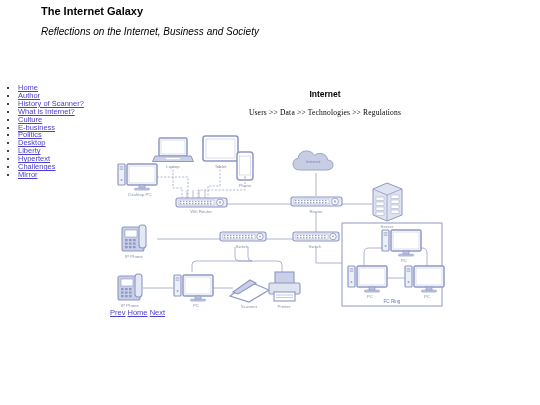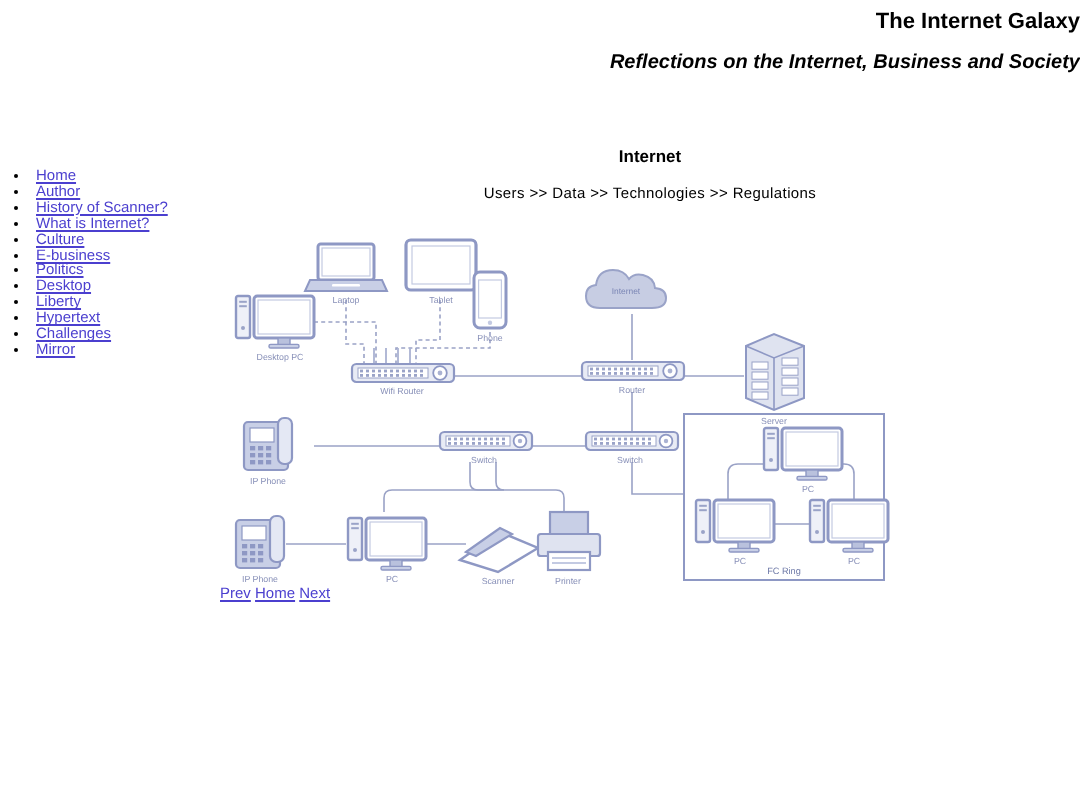--- a/index.html
+++ b/index.html
@@ -7,36 +7,36 @@
   body{
     width:540px;height:405px;
     background:#ffffff;
     font-family:"Liberation Sans", sans-serif;
     font-size:11px;
     color:#000000;
     overflow:hidden;
     position:relative;
   }
   #page-header{
-    text-align:right;
+    text-align:left;
     padding-top:4px;
     padding-left:41px;
   }
   #site-title{
     font-size:11px;
     font-weight:bold;
     margin:0;
     line-height:14px;
   }
   #site-subtitle{
     font-size:10px;
     font-style:italic;
     margin:7px 0 1px 0;
     line-height:13px;
-    font-weight:bold;
+    font-weight:normal;
   }
   
   #sidebar{
     position:absolute;
     left:0px;
     top:84px;
     width:110px;
   }
   #nav-list{
     margin:0;
@@ -52,37 +52,38 @@
   }
   #nav-list li a{
     color:#4b3fcf;
     text-decoration:underline;
     font-size:7.5px;
   }
   
   #main{
     position:absolute;
     left:110px;
-    top:72px;
+    top:88px;
     width:430px;
   }
   #section-title{
     text-align:center;
     font-size:8.5px;
     font-weight:bold;
     margin:0;
     padding:0;
     line-height:12px;
   }
   #breadcrumb{
     text-align:center;
     font-size:7.5px;
     margin:7px 0 0 0;
     line-height:11px;
     letter-spacing:.2px;
+    font-family:Liberation Serif, serif;
   }
   #diagram-wrap{
     position:relative;
     width:430px;
     height:190px;
     margin-top:2px;
   }
   #diagram-svg{display:block;}
   #bottom-nav{
     margin-top:-2px;

